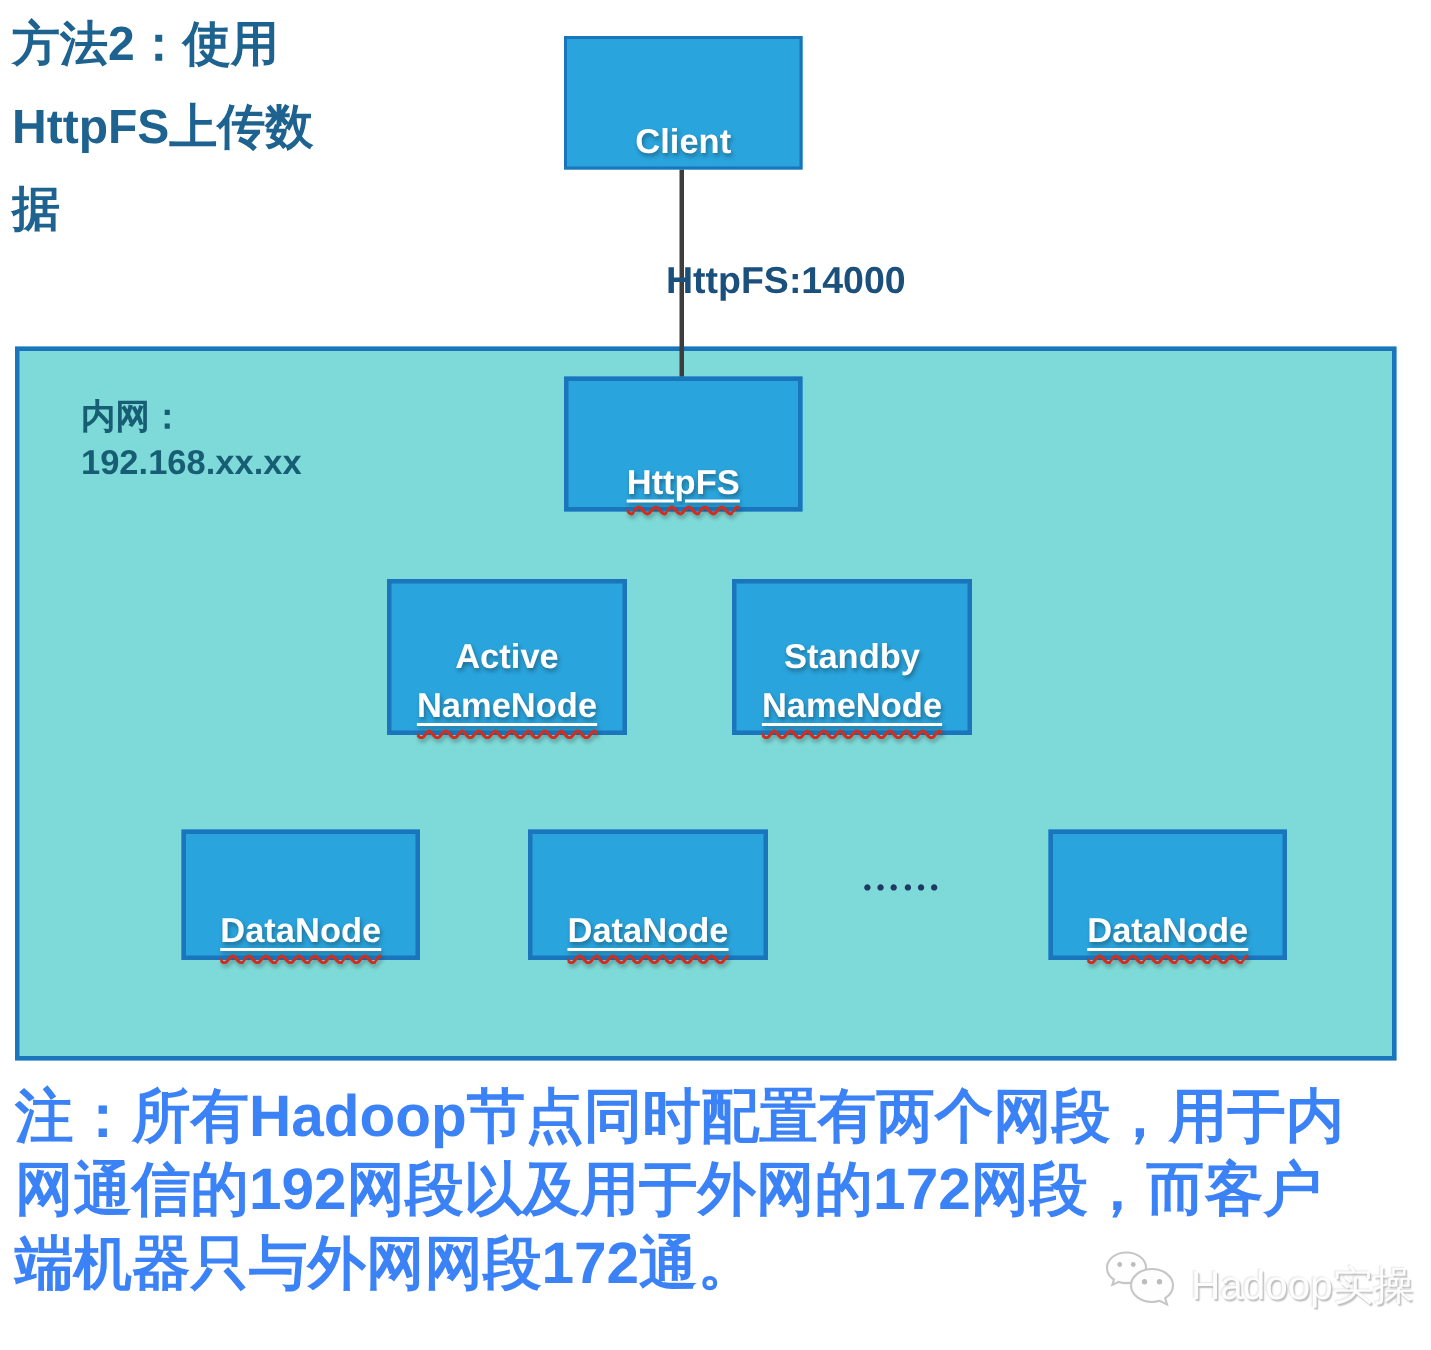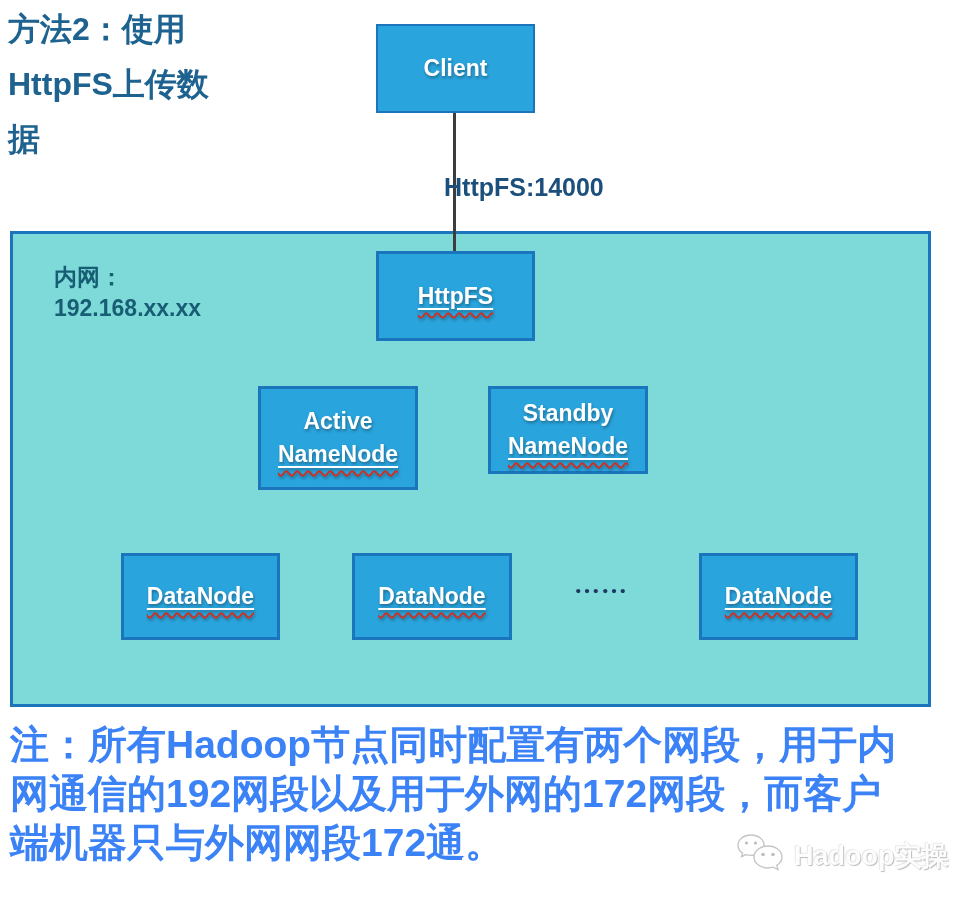--- a/index.html
+++ b/index.html
@@ -34,44 +34,44 @@
     position:absolute;left:10px;top:231px;width:921px;height:476px;
     background:#7edad8;border:3px solid #1b75bc;box-sizing:border-box;
   }
   .vline{
     position:absolute;left:453px;top:113px;width:3px;height:140px;
     background:#3d3d3d;
   }
   .box{
     position:absolute;background:#29a4dd;border:3px solid #1b75bc;
     box-sizing:border-box;display:flex;flex-direction:column;
-    align-items:center;justify-content:center;
+    align-items:center;justify-content:flex-end;
     color:#ffffff;font-weight:700;font-size:23px;line-height:33px;
     text-shadow:1px 2px 3px rgba(20,20,20,0.38);
   }
   .box.client   {left:376px;top:24px; width:159px;height:89px;border-width:2px;}
   .box.httpfs   {left:376px;top:251px;width:159px;height:90px;}
   .box.activenn {left:258px;top:386px;width:160px;height:104px;}
-  .box.standbynn{left:488px;top:386px;width:160px;height:88px;}
+  .box.standbynn{left:488px;top:386px;width:160px;height:104px;}
   .box.dn1      {left:121px;top:553px;width:159px;height:87px;}
   .box.dn2      {left:352px;top:553px;width:160px;height:87px;}
   .box.dn3      {left:699px;top:553px;width:159px;height:87px;}
   
   .u{text-decoration:underline;text-decoration-thickness:2px;text-underline-offset:4px;}
   .squig{
     text-decoration:underline;text-decoration-style:wavy;
     text-decoration-color:#cf2e20;text-decoration-thickness:2px;
     text-underline-offset:8px;
   }
   
   .watermark{
     position:absolute;left:736px;top:832px;display:flex;align-items:center;gap:8px;
   }
   .watermark .wm-text{
-    font-size:27px;font-weight:700;color:#fdfdfd;white-space:nowrap;
+    font-size:27px;font-weight:400;color:#fdfdfd;white-space:nowrap;
     text-shadow:1px 1px 1px #bcbcbc, -1px -1px 1px #e8e8e8;
   }
 </style>
 </head>
 <body>
 
 <div class="stage">
 
   <div class="title">
     <div><span class="zh">方法</span><span class="lat">2</span><span class="zh">：使用</span></div>

